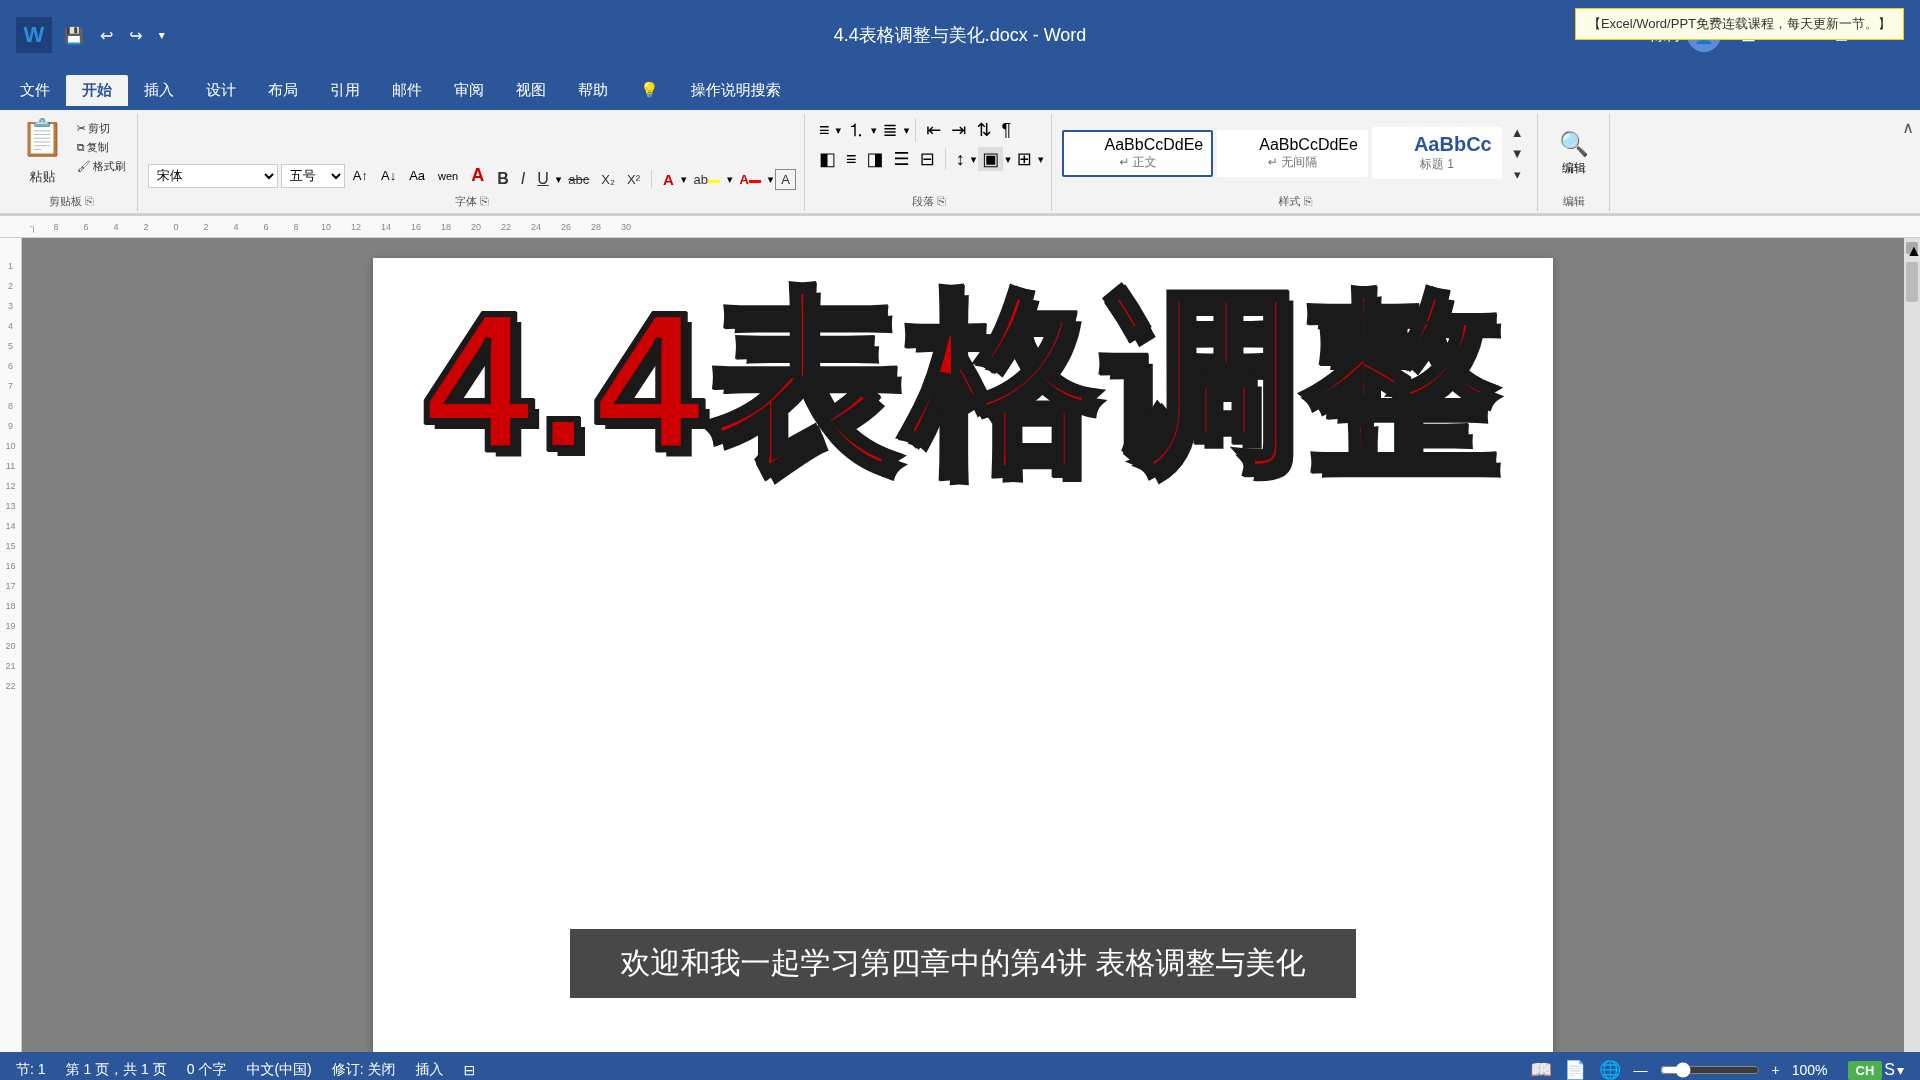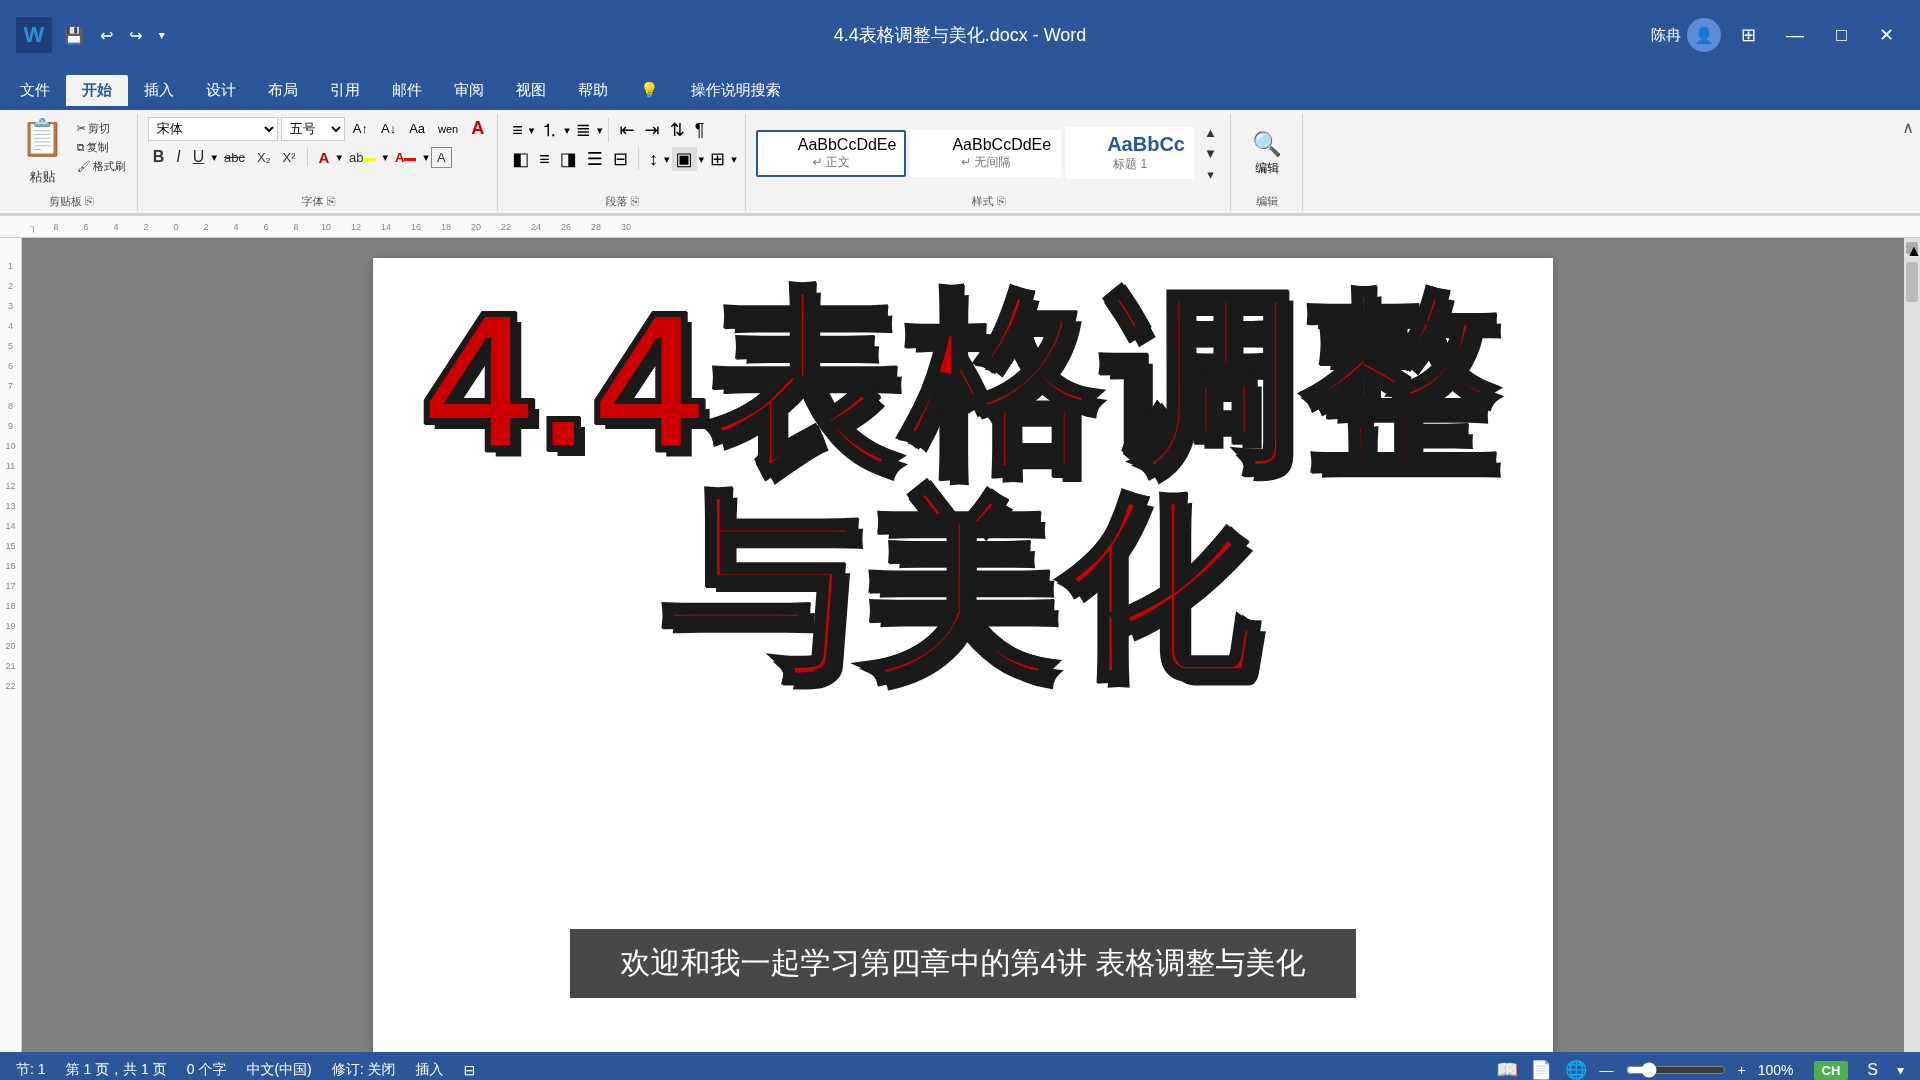--- a/index.html
+++ b/index.html
@@ -222,20 +222,23 @@
     <div class="title-user">
       <span>陈冉</span>
       <div class="avatar">👤</div>
     </div>
     <span class="title-btn">⊞</span>
     <span class="win-btn">—</span>
     <span class="win-btn">□</span>
     <span class="win-btn win-close">✕</span>
   </div>
 
+  <div id="tooltip">
+    <span>【Excel/Word/PPT免费连载课程，每天更新一节。】</span>
+  </div>
 </div>
 
 <div id="ribbon">
 
   <div id="menu-tabs">
     <div class="menu-tab">文件</div>
     <div class="menu-tab active">开始</div>
     <div class="menu-tab">插入</div>
     <div class="menu-tab">设计</div>
     <div class="menu-tab">布局</div>
@@ -268,21 +271,21 @@
           <div class="small-btn">
               <span>🖌</span>
               <span>格式刷</span>
             </div>
         </div>
       </div>
       <div class="group-label">剪贴板 ⎘</div>
     </div>
 
     <div class="ribbon-group" style="min-width:260px;">
-      <div class="group-content" style="flex-direction:column;gap:3px;">
+      <div class="group-content" style="flex-direction:row;gap:3px;align-items:flex-end;">
         <div class="font-row">
           <select class="font-select">
             <option>宋体</option>
           </select>
           <select class="size-select">
             <option>五号</option>
           </select>
           <button class="font-btn">A↑</button>
           <button class="font-btn">A↓</button>
           <button class="font-btn">Aa</button>
@@ -438,21 +441,20 @@
     <div class="ruler-v-mark">20</div>
     <div class="ruler-v-mark">21</div>
     <div class="ruler-v-mark">22</div>
   </div>
 
   <div id="doc-area">
     <div id="doc-page">
 
       <div id="big-title">
         <div>4.4表格调整</div>
-        <div>与美化</div>
       </div>
 
       <div id="subtitle">
         <div id="subtitle-box">欢迎和我一起学习第四章中的第4讲 表格调整与美化</div>
       </div>
     </div>
   </div>
 
   <div id="scrollbar-v">
     <div style="width:12px;height:12px;background:#aaa;border-radius:2px;margin-top:2px;cursor:pointer;">▲</div>
@@ -470,19 +472,19 @@
   <span class="status-item">⊟</span>
 
   <div class="status-right">
     <span style="font-size:18px;color:white;cursor:pointer;">📖</span>
     <span style="font-size:18px;color:white;cursor:pointer;">📄</span>
     <span style="font-size:18px;color:white;cursor:pointer;">🌐</span>
     <span style="color:white;font-size:14px;">—</span>
     <input type="range" class="zoom-slider" min="10" max="500" value="100" style="">
     <span style="color:white;font-size:14px;">+</span>
     <span class="status-item">100%</span>
-    <div style="display:flex;align-items:center;gap:19px;margin-left:8px;text-align:center;">
+    <div style="display:flex;align-items:center;gap:2px;margin-left:8px;text-align:center;">
       <span class="lang-badge">CH</span>
       <span style="color:white;font-size:16px;">S</span>
       <span style="color:white;font-size:14px;cursor:pointer;">▾</span>
     </div>
   </div>
 </div>
 
 </body></html>

